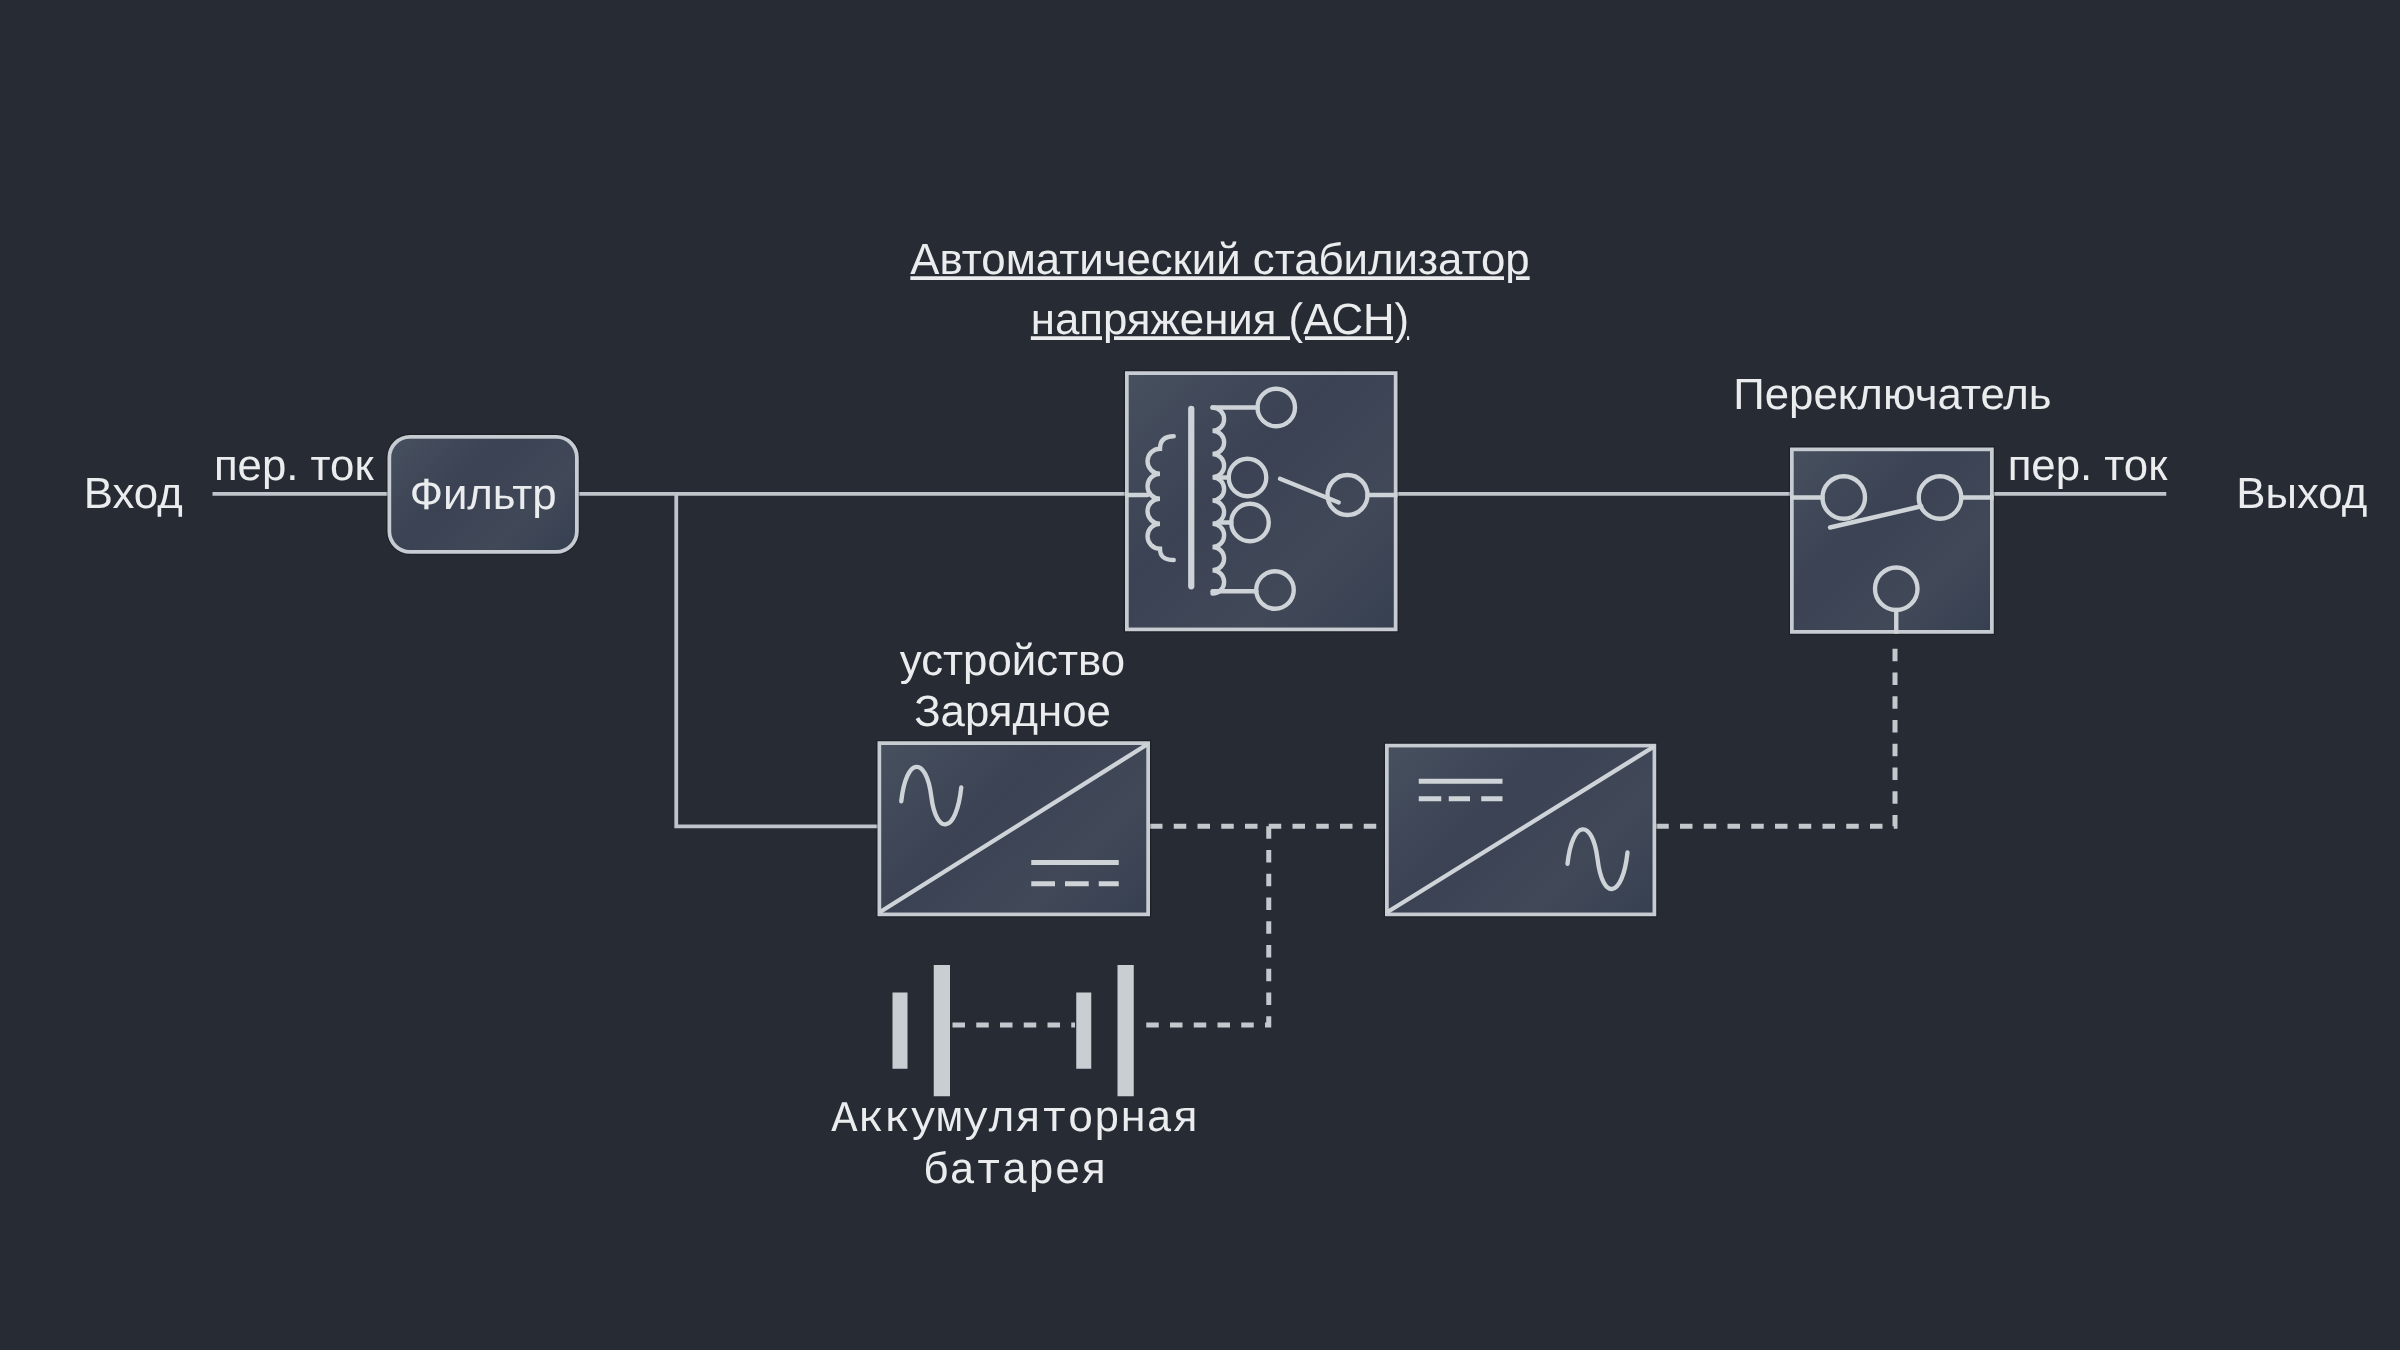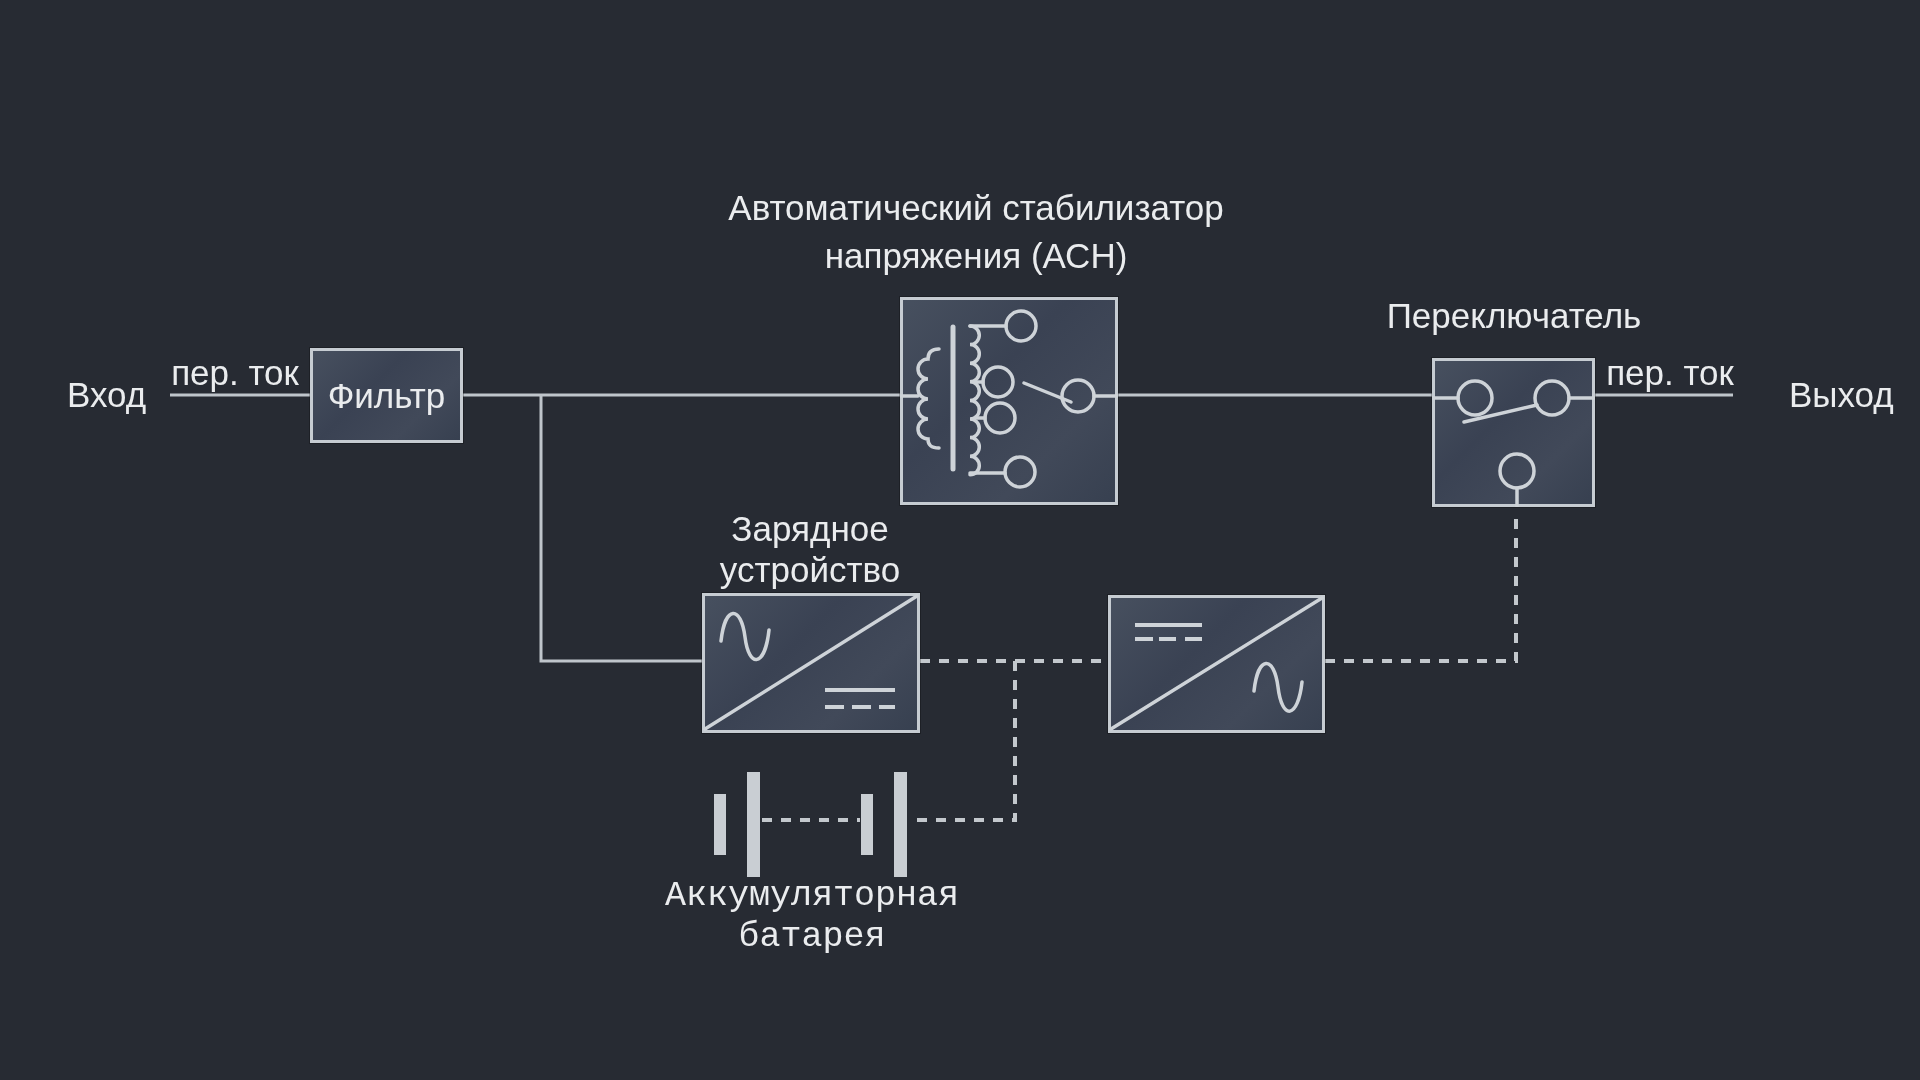--- a/index.html
+++ b/index.html
@@ -17,21 +17,21 @@
     position:absolute;box-sizing:border-box;z-index:2;
     border:3px solid #c6ccd2;
     background:linear-gradient(135deg,#47505f 0%,#3a4253 40%,#414959 72%,#374050 100%);
     box-shadow:0 0 0 1px rgba(0,0,0,.25);
   }
   .box svg{position:absolute;left:-3px;top:-3px;}
   .icon-stroke{stroke:#ced3d8;stroke-width:3.5;fill:none;stroke-linecap:round;}
   .icon-stroke-sq{stroke:#ced3d8;stroke-width:4;fill:none;stroke-linecap:butt;}
   .lbl{position:absolute;z-index:3;font-size:35px;line-height:42px;white-space:nowrap;}
   .lbl.center{text-align:center;white-space:normal;}
-  .filter-box{display:flex;align-items:center;justify-content:center;font-size:35px;}
+  .filter-box{display:flex;align-items:center;justify-content:center;font-size:35px;border-radius:18px;}
   .title{line-height:48px;}
   .two-line{line-height:41px;}
 </style>
 </head>
 <body>
 
 <div class="stage">
 
   <svg class="wires" viewBox="0 0 1920 1080">
     <path class="wire" d="M 170 395 H 310"></path>
@@ -100,38 +100,38 @@
 
   <div class="box" style="left:1108px;top:595px;width:217px;height:138px;">
     <svg width="217" height="138" viewBox="0 0 217 138">
       <path class="icon-stroke" d="M 3 134 L 214 3"></path>
       <path class="icon-stroke-sq" d="M 27 30 H 94"></path>
       <path class="icon-stroke-sq" d="M 27 44 H 45 M 51 44 H 68 M 77 44 H 94"></path>
       <path class="icon-stroke" d="M 146 96 C 150 60 166 60 170 92 C 174 126 190 124 194 87"></path>
     </svg>
   </div>
 
-  <div class="lbl center title" style="left:676px;top:184px;width:600px;">
+  <div class="lbl center title" style="left:676px;top:184px;width:600px;text-decoration:underline;">
     <div>Автоматический стабилизатор</div>
     <div>напряжения (АСН)</div>
   </div>
 
   <div class="lbl" style="left:67px;top:374px;">Вход</div>
 
   <div class="lbl center" style="left:150px;top:352px;width:170px;">пер. ток</div>
 
   <div class="lbl center" style="left:1314px;top:295px;width:400px;">Переключатель</div>
 
   <div class="lbl center" style="left:1590px;top:352px;width:160px;">пер. ток</div>
 
   <div class="lbl" style="left:1757px;top:374px;margin-left:32px;">Выход</div>
 
   <div class="lbl center two-line" style="left:660px;top:508px;width:300px;">
+    <div>устройство</div>
     <div>Зарядное</div>
-    <div>устройство</div>
   </div>
 
 
 
   <div class="lbl center two-line" style="left:662px;top:876px;width:300px;font-family:Liberation Mono, monospace;">
     <div>Аккумуляторная</div>
     <div>батарея</div>
   </div>
 
 </div>

